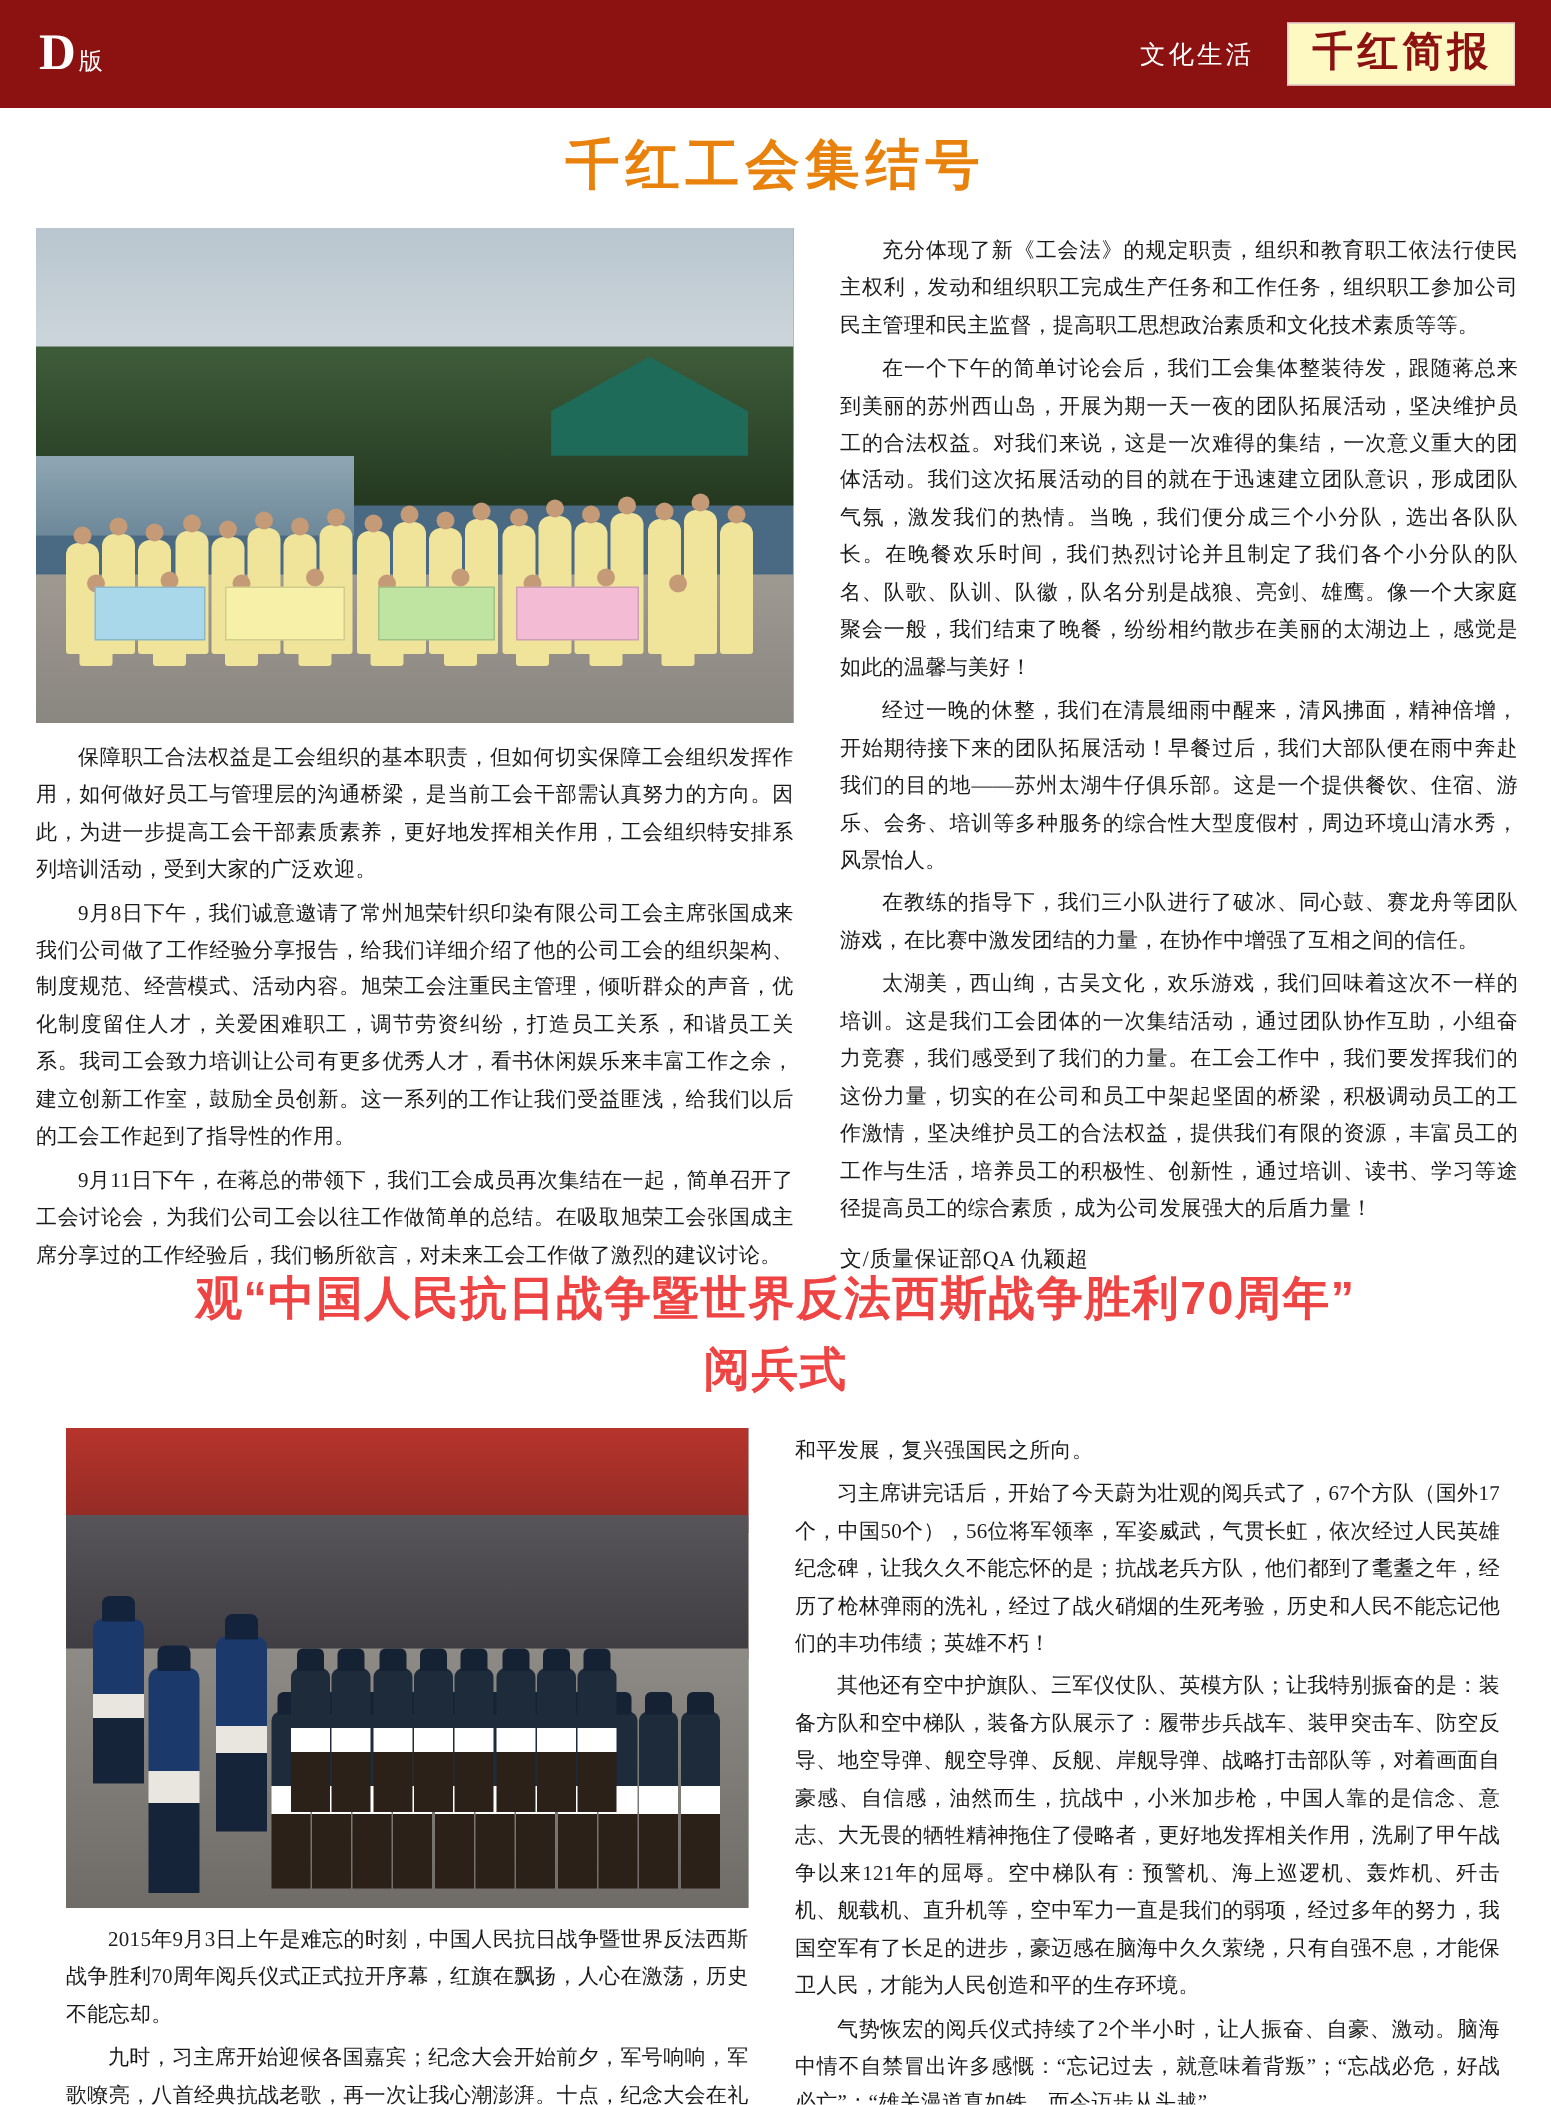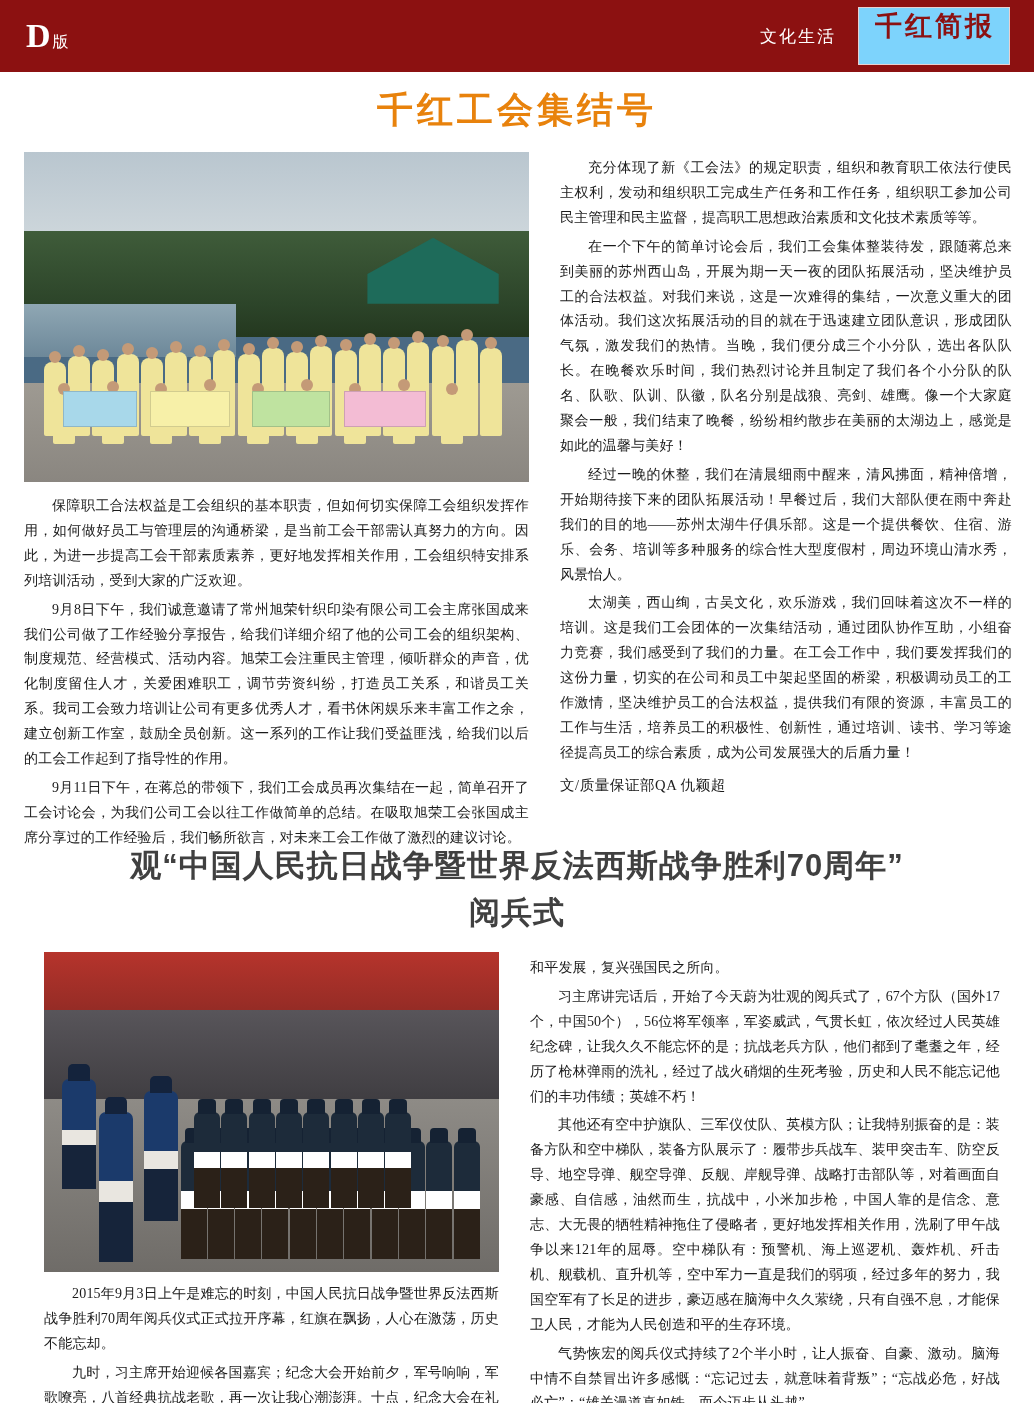--- a/index.html
+++ b/index.html
@@ -49,26 +49,26 @@
     align-items: center;
     padding-right: 24px;
   }
   .masthead-section {
     color: #ffffff;
     font-size: 17px;
     letter-spacing: 2px;
     margin-right: 22px;
   }
   .masthead-logo {
-    background: #7dd3fc;
+    background: #fef9c3;
     color: #8c1111;
     font-size: 27px;
     font-weight: bold;
     letter-spacing: 3px;
-    padding: 4px 14px 22px 16px;
+    padding: 4px 14px 6px 16px;
     line-height: 1.1;
     border: 1px solid #e8d0d0;
   }
 
   
   .a1-title {
     position: absolute;
     left: 0; top: 86px;
     width: 1034px;
     text-align: center;
@@ -157,21 +157,21 @@
   }
 
   
   .a2-title {
     position: absolute;
     left: 34px; top: 843px;
     width: 966px;
     text-align: center;
     font-size: 31px;
     font-weight: bold;
-    color: #404040;
+    color: #ef4444;
     letter-spacing: 1px;
     line-height: 1.5;
     font-family: "Liberation Sans", sans-serif;
   }
 
   .a2-photo {
     position: absolute;
     left: 44px; top: 952px;
     width: 455px; height: 320px;
     overflow: hidden;
@@ -290,20 +290,21 @@
 <div class="a1-col-left body-text">
   <p>保障职工合法权益是工会组织的基本职责，但如何切实保障工会组织发挥作用，如何做好员工与管理层的沟通桥梁，是当前工会干部需认真努力的方向。因此，为进一步提高工会干部素质素养，更好地发挥相关作用，工会组织特安排系列培训活动，受到大家的广泛欢迎。</p>
   <p>9月8日下午，我们诚意邀请了常州旭荣针织印染有限公司工会主席张国成来我们公司做了工作经验分享报告，给我们详细介绍了他的公司工会的组织架构、制度规范、经营模式、活动内容。旭荣工会注重民主管理，倾听群众的声音，优化制度留住人才，关爱困难职工，调节劳资纠纷，打造员工关系，和谐员工关系。我司工会致力培训让公司有更多优秀人才，看书休闲娱乐来丰富工作之余，建立创新工作室，鼓励全员创新。这一系列的工作让我们受益匪浅，给我们以后的工会工作起到了指导性的作用。</p>
   <p>9月11日下午，在蒋总的带领下，我们工会成员再次集结在一起，简单召开了工会讨论会，为我们公司工会以往工作做简单的总结。在吸取旭荣工会张国成主席分享过的工作经验后，我们畅所欲言，对未来工会工作做了激烈的建议讨论。</p>
 </div>
 
 <div class="a1-col-right body-text">
   <p>充分体现了新《工会法》的规定职责，组织和教育职工依法行使民主权利，发动和组织职工完成生产任务和工作任务，组织职工参加公司民主管理和民主监督，提高职工思想政治素质和文化技术素质等等。</p>
   <p>在一个下午的简单讨论会后，我们工会集体整装待发，跟随蒋总来到美丽的苏州西山岛，开展为期一天一夜的团队拓展活动，坚决维护员工的合法权益。对我们来说，这是一次难得的集结，一次意义重大的团体活动。我们这次拓展活动的目的就在于迅速建立团队意识，形成团队气氛，激发我们的热情。当晚，我们便分成三个小分队，选出各队队长。在晚餐欢乐时间，我们热烈讨论并且制定了我们各个小分队的队名、队歌、队训、队徽，队名分别是战狼、亮剑、雄鹰。像一个大家庭聚会一般，我们结束了晚餐，纷纷相约散步在美丽的太湖边上，感觉是如此的温馨与美好！</p>
   <p>经过一晚的休整，我们在清晨细雨中醒来，清风拂面，精神倍增，开始期待接下来的团队拓展活动！早餐过后，我们大部队便在雨中奔赴我们的目的地——苏州太湖牛仔俱乐部。这是一个提供餐饮、住宿、游乐、会务、培训等多种服务的综合性大型度假村，周边环境山清水秀，风景怡人。</p>
+  <p>在教练的指导下，我们三小队进行了破冰、同心鼓、赛龙舟等团队游戏，在比赛中激发团结的力量，在协作中增强了互相之间的信任。</p>
   <p>太湖美，西山绚，古吴文化，欢乐游戏，我们回味着这次不一样的培训。这是我们工会团体的一次集结活动，通过团队协作互助，小组奋力竞赛，我们感受到了我们的力量。在工会工作中，我们要发挥我们的这份力量，切实的在公司和员工中架起坚固的桥梁，积极调动员工的工作激情，坚决维护员工的合法权益，提供我们有限的资源，丰富员工的工作与生活，培养员工的积极性、创新性，通过培训、读书、学习等途径提高员工的综合素质，成为公司发展强大的后盾力量！</p>
   <div class="byline">文/质量保证部QA 仇颖超</div>
 </div>
 
 <div class="a2-title">
   <div>观“中国人民抗日战争暨世界反法西斯战争胜利70周年”</div>
   <div>阅兵式</div>
 </div>
 
 <div class="a2-photo">

